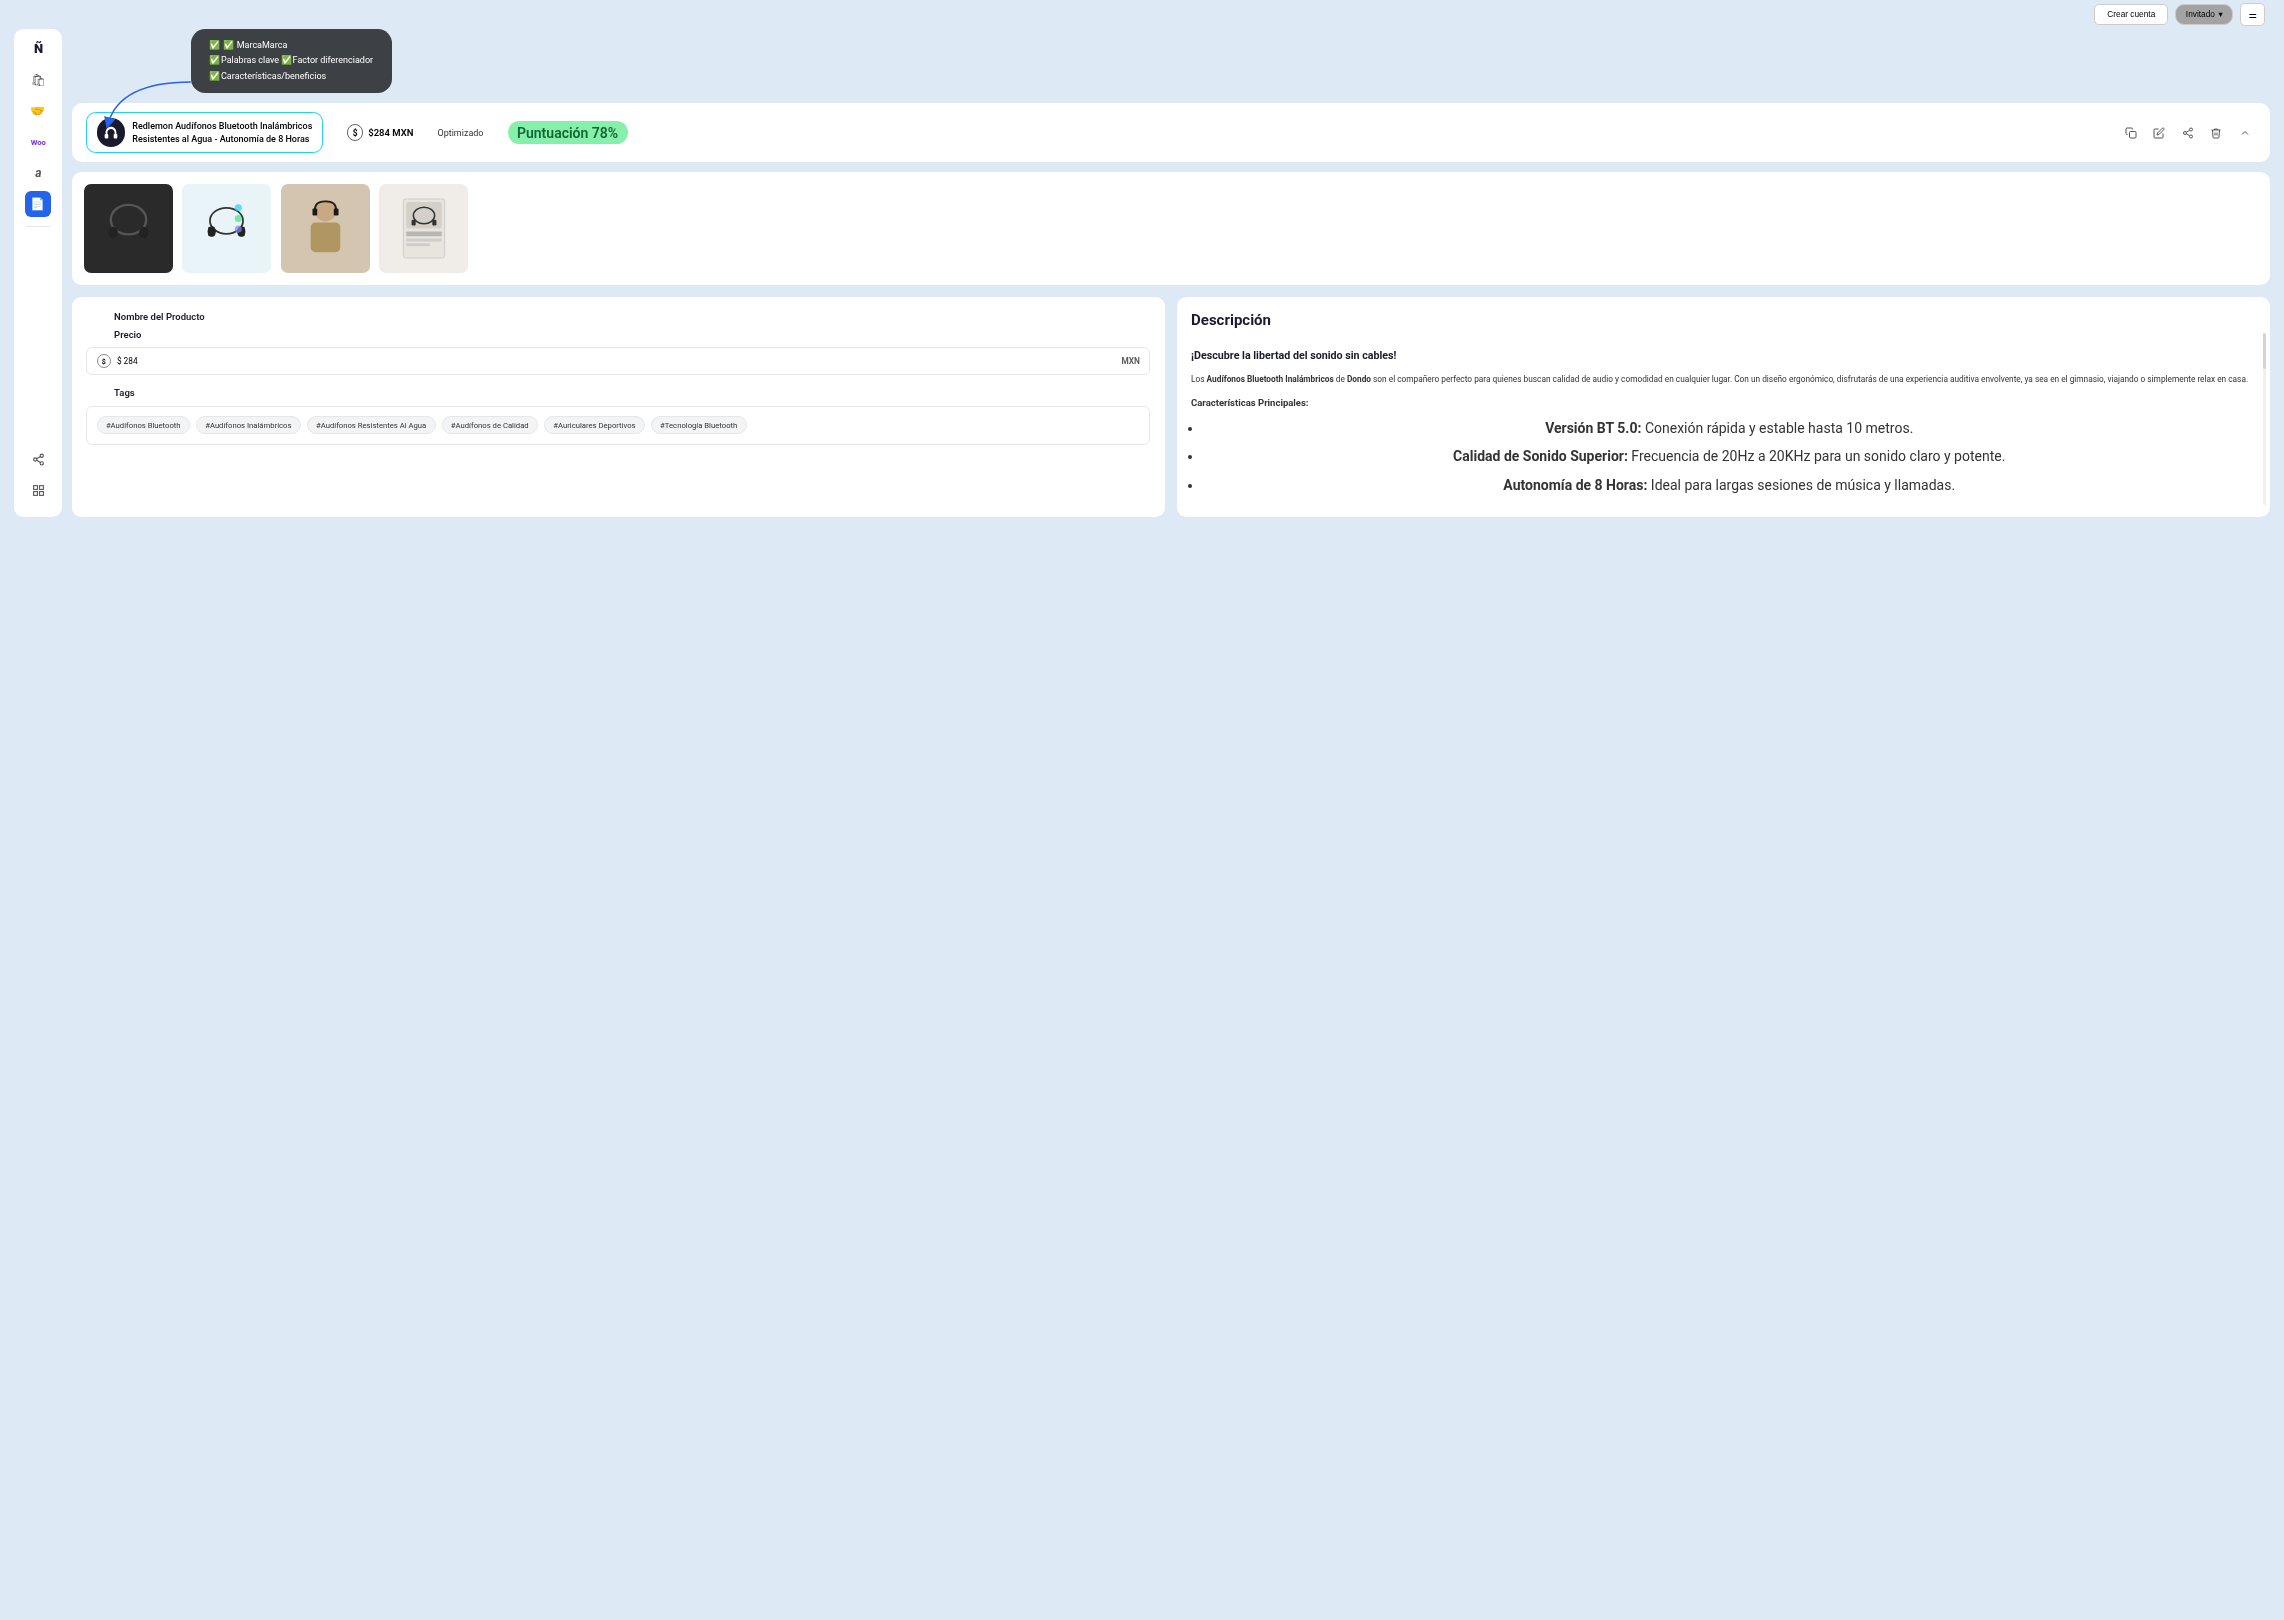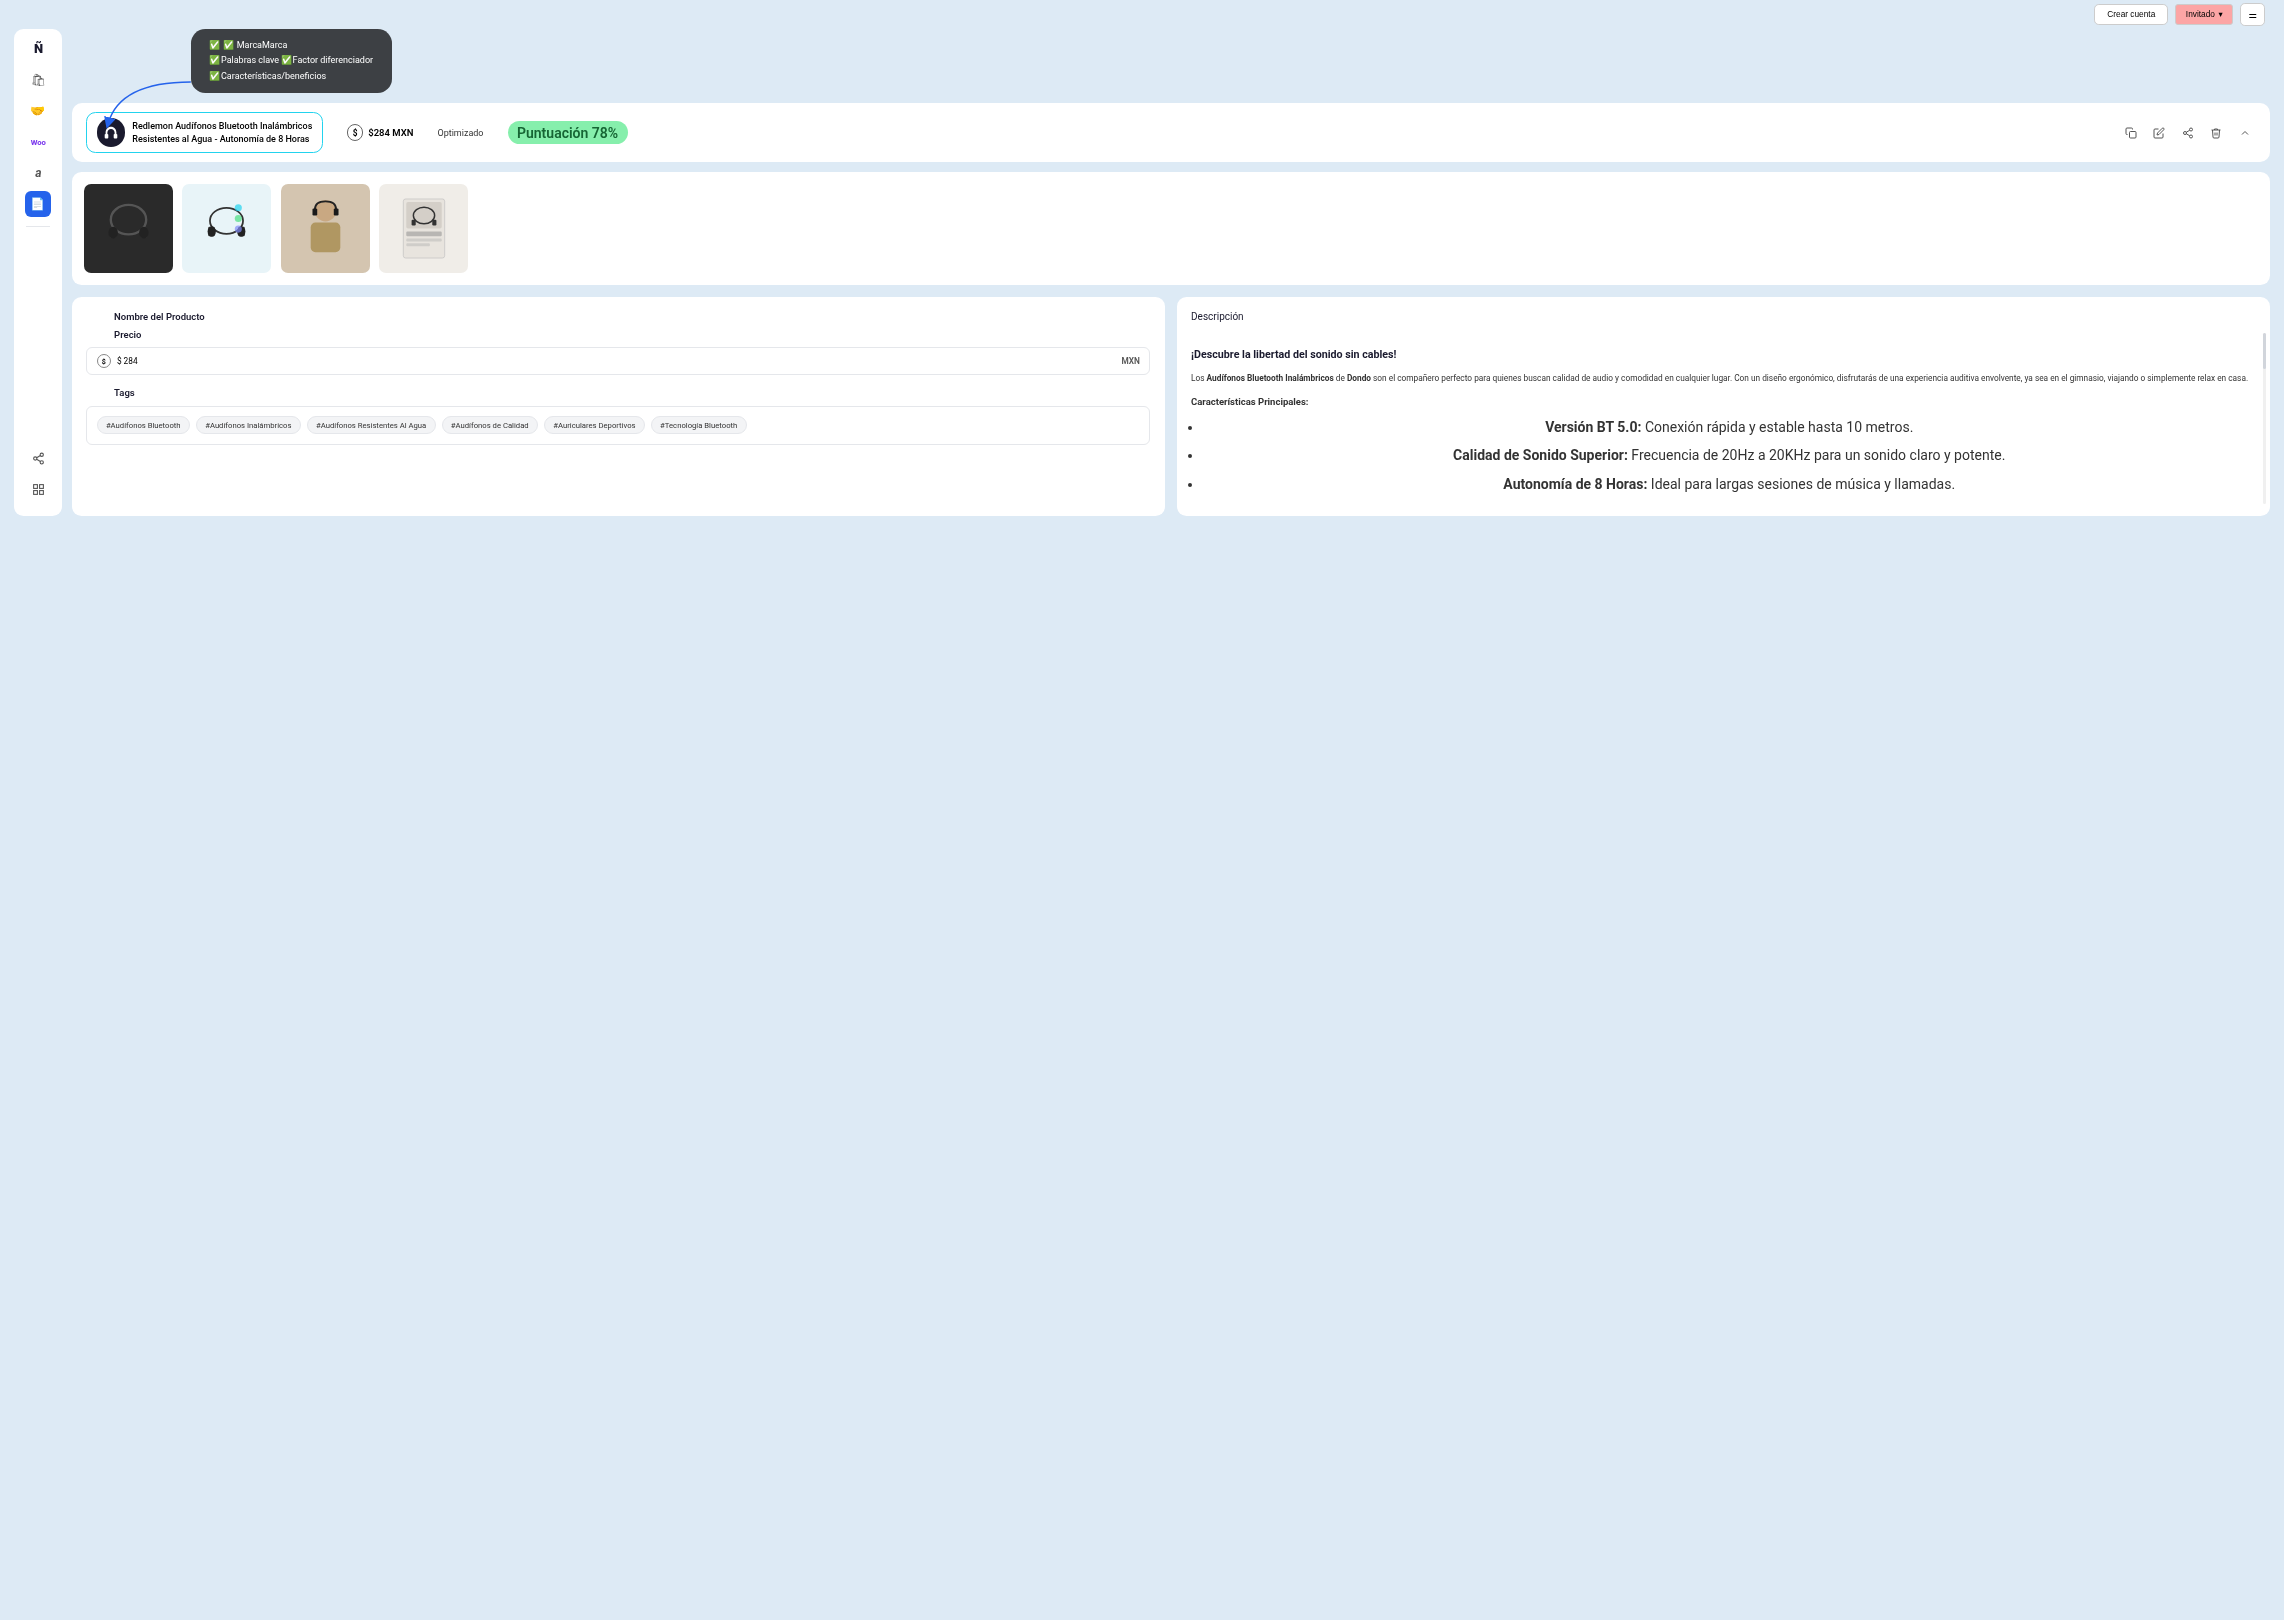--- a/index.html
+++ b/index.html
@@ -18,23 +18,23 @@
     .btn-crear {
       background: white;
       border: 0.6px solid #ccc;
       border-radius: 4.8px;
       padding: 4.8px 12px;
       cursor: pointer;
       font-size: 8.3px;
       font-weight: 500;
     }
     .btn-invitado {
-      background: #fca5a5;
+      background: #a3a3a3;
       border: 0.6px solid #ccc;
-      border-radius: 3px;
+      border-radius: 9px;
       padding: 4.8px 9.5px;
       cursor: pointer;
       font-size: 8.3px;
       display: flex;
       align-items: center;
       gap: 3.6px;
     }
     .btn-filter {
       background: white;
       border: 0.6px solid #ccc;
@@ -284,23 +284,23 @@
     }
     .tag {
       background: #f3f4f6;
       border: 0.6px solid #e5e7eb;
       border-radius: 12px;
       padding: 3.6px 8.3px;
       font-size: 7.7px;
       color: #333;
     }
     .description-title {
-      font-size: 10px;
-      font-weight: 400;
-      margin-bottom: 24px;
+      font-size: 15px;
+      font-weight: 700;
+      margin-bottom: 18px;
       color: #1a1a2e;
     }
     .desc-content {
       font-size: 8.3px;
       line-height: 1.7;
       color: #333;
     }
     .desc-headline {
       font-size: 10.7px;
       font-weight: 700;

